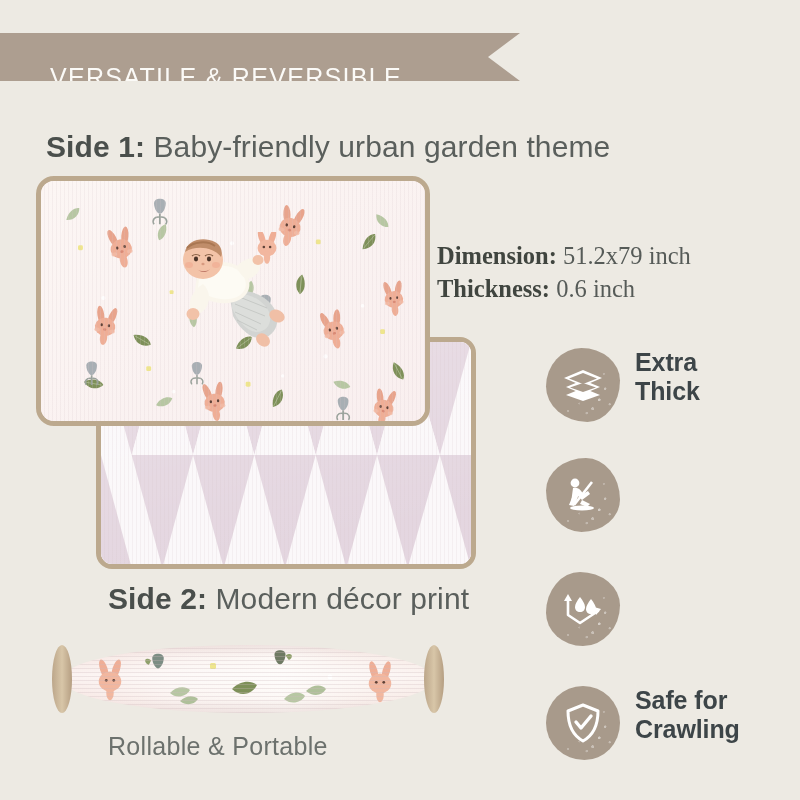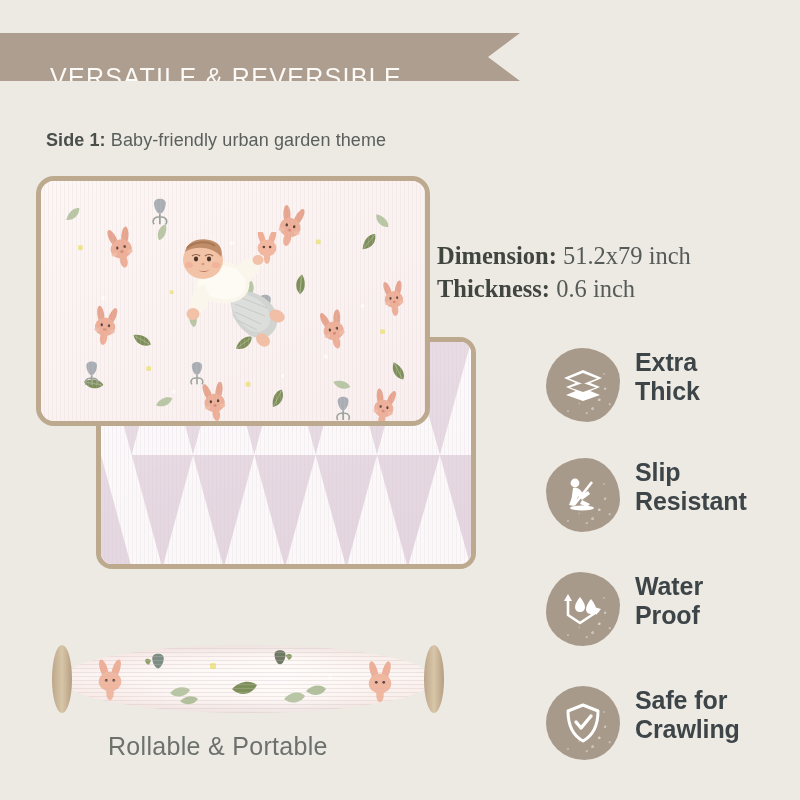--- a/index.html
+++ b/index.html
@@ -31,21 +31,21 @@
     letter-spacing: 1.3px;
     font-weight: 400;
     padding-left: 50px;
     white-space: nowrap;
     margin-top: 41px;
   }
 
   
   .side-heading {
     position: absolute;
-    font-size: 18px;
+    font-size: 30px;
     color: #5A5F5C;
     white-space: nowrap;
     letter-spacing: .1px;
   }
   .side-heading b { font-weight: 700; color: #4A4F4C; }
   #side1-heading { left: 46px; top: 130px; }
   #side2-heading { left: 108px; top: 582px; }
 
   .caption-rollable {
     position: absolute;
@@ -380,20 +380,23 @@
     <g transform="translate(104,14) scale(1.05)">
       <ellipse cx="-5" cy="-8" rx="3" ry="8" fill="#EFAE96" transform="rotate(-18 -5 -8)"></ellipse>
       <ellipse cx="5" cy="-8" rx="3" ry="8" fill="#EFAE96" transform="rotate(18 5 -8)"></ellipse>
       <ellipse cx="0" cy="2" rx="9" ry="8" fill="#F2B79F"></ellipse>
       <circle cx="-3" cy="1" r="1.2" fill="#5E4238"></circle>
       <circle cx="3" cy="1" r="1.2" fill="#5E4238"></circle>
       <ellipse cx="0" cy="11" rx="3" ry="6" fill="#F2B79F"></ellipse>
     </g>
   </svg>
 
+  <div class="side-heading" id="side2-heading">
+    <b>Side 2:</b><span> Modern décor print</span>
+  </div>
 
   <div id="rolled-mat">
     <div class="roll-body">
       <svg viewBox="0 0 372 68" preserveAspectRatio="none" style="position:absolute;inset:0;width:100%;height:100%">
         <g>
 
           <g transform="translate(48,34) scale(1.25)">
             <ellipse cx="-5" cy="-8" rx="3" ry="8" fill="#EFAE96" transform="rotate(-18 -5 -8)"></ellipse>
             <ellipse cx="5" cy="-8" rx="3" ry="8" fill="#EFAE96" transform="rotate(18 5 -8)"></ellipse>
             <ellipse cx="0" cy="2" rx="9" ry="8" fill="#F2B79F"></ellipse>
@@ -465,36 +468,32 @@
     <div class="badge blob-b">
       <svg width="42" height="42" viewBox="0 0 42 42">
         <circle cx="13" cy="9" r="4.4" fill="#FFFFFF"></circle>
         <path d="M11,14 C16,13 19,16 21,20 L26,17 L28,20 L20,26 L16,22 L13,30 L9,29 Z" fill="#FFFFFF"></path>
         <path d="M16,22 L12,32 L7,31 L11,21 Z" fill="#FFFFFF"></path>
         <path d="M20,26 L28,30 L25,33 L18,30 Z" fill="#FFFFFF"></path>
         <line x1="30" y1="8" x2="12" y2="31" stroke="#FFFFFF" stroke-width="2.6"></line>
         <ellipse cx="20" cy="34" rx="12" ry="2.6" fill="#FFFFFF"></ellipse>
       </svg>
     </div>
-    <div class="feature-label">Slip
-Resistant</div>
   </div>
 
   <div class="feature" id="feature-2">
     <div class="badge blob-c">
       <svg width="44" height="42" viewBox="0 0 44 42">
         <path d="M19,9 C22,13 24,16 24,19 C24,22 22,24 19,24 C16,24 14,22 14,19 C14,16 16,13 19,9 Z" fill="#FFFFFF"></path>
         <path d="M30,11 C33,15 35,18 35,21 C35,24 33,26 30,26 C27,26 25,24 25,21 C25,18 27,15 30,11 Z" fill="#FFFFFF"></path>
         <path d="M7,10 L7,27 L19,35 L37,23" stroke="#FFFFFF" stroke-width="2.6" fill="none" stroke-linecap="round" stroke-linejoin="round"></path>
         <polygon points="7,6 11,13 3,13" fill="#FFFFFF"></polygon>
         <polygon points="40,21 33,19 35,27" fill="#FFFFFF"></polygon>
       </svg>
     </div>
-    <div class="feature-label">Water
-Proof</div>
   </div>
 
   <div class="feature" id="feature-3">
     <div class="badge blob-d">
       <svg width="38" height="42" viewBox="0 0 38 42">
         <path d="M19,3 L34,9 C34,24 28,34 19,39 C10,34 4,24 4,9 Z" fill="none" stroke="#FFFFFF" stroke-width="3" stroke-linejoin="round"></path>
         <polyline points="12,20 17,26 27,14" fill="none" stroke="#FFFFFF" stroke-width="3.4" stroke-linecap="round" stroke-linejoin="round"></polyline>
       </svg>
     </div>
     <div class="feature-label">Safe for

